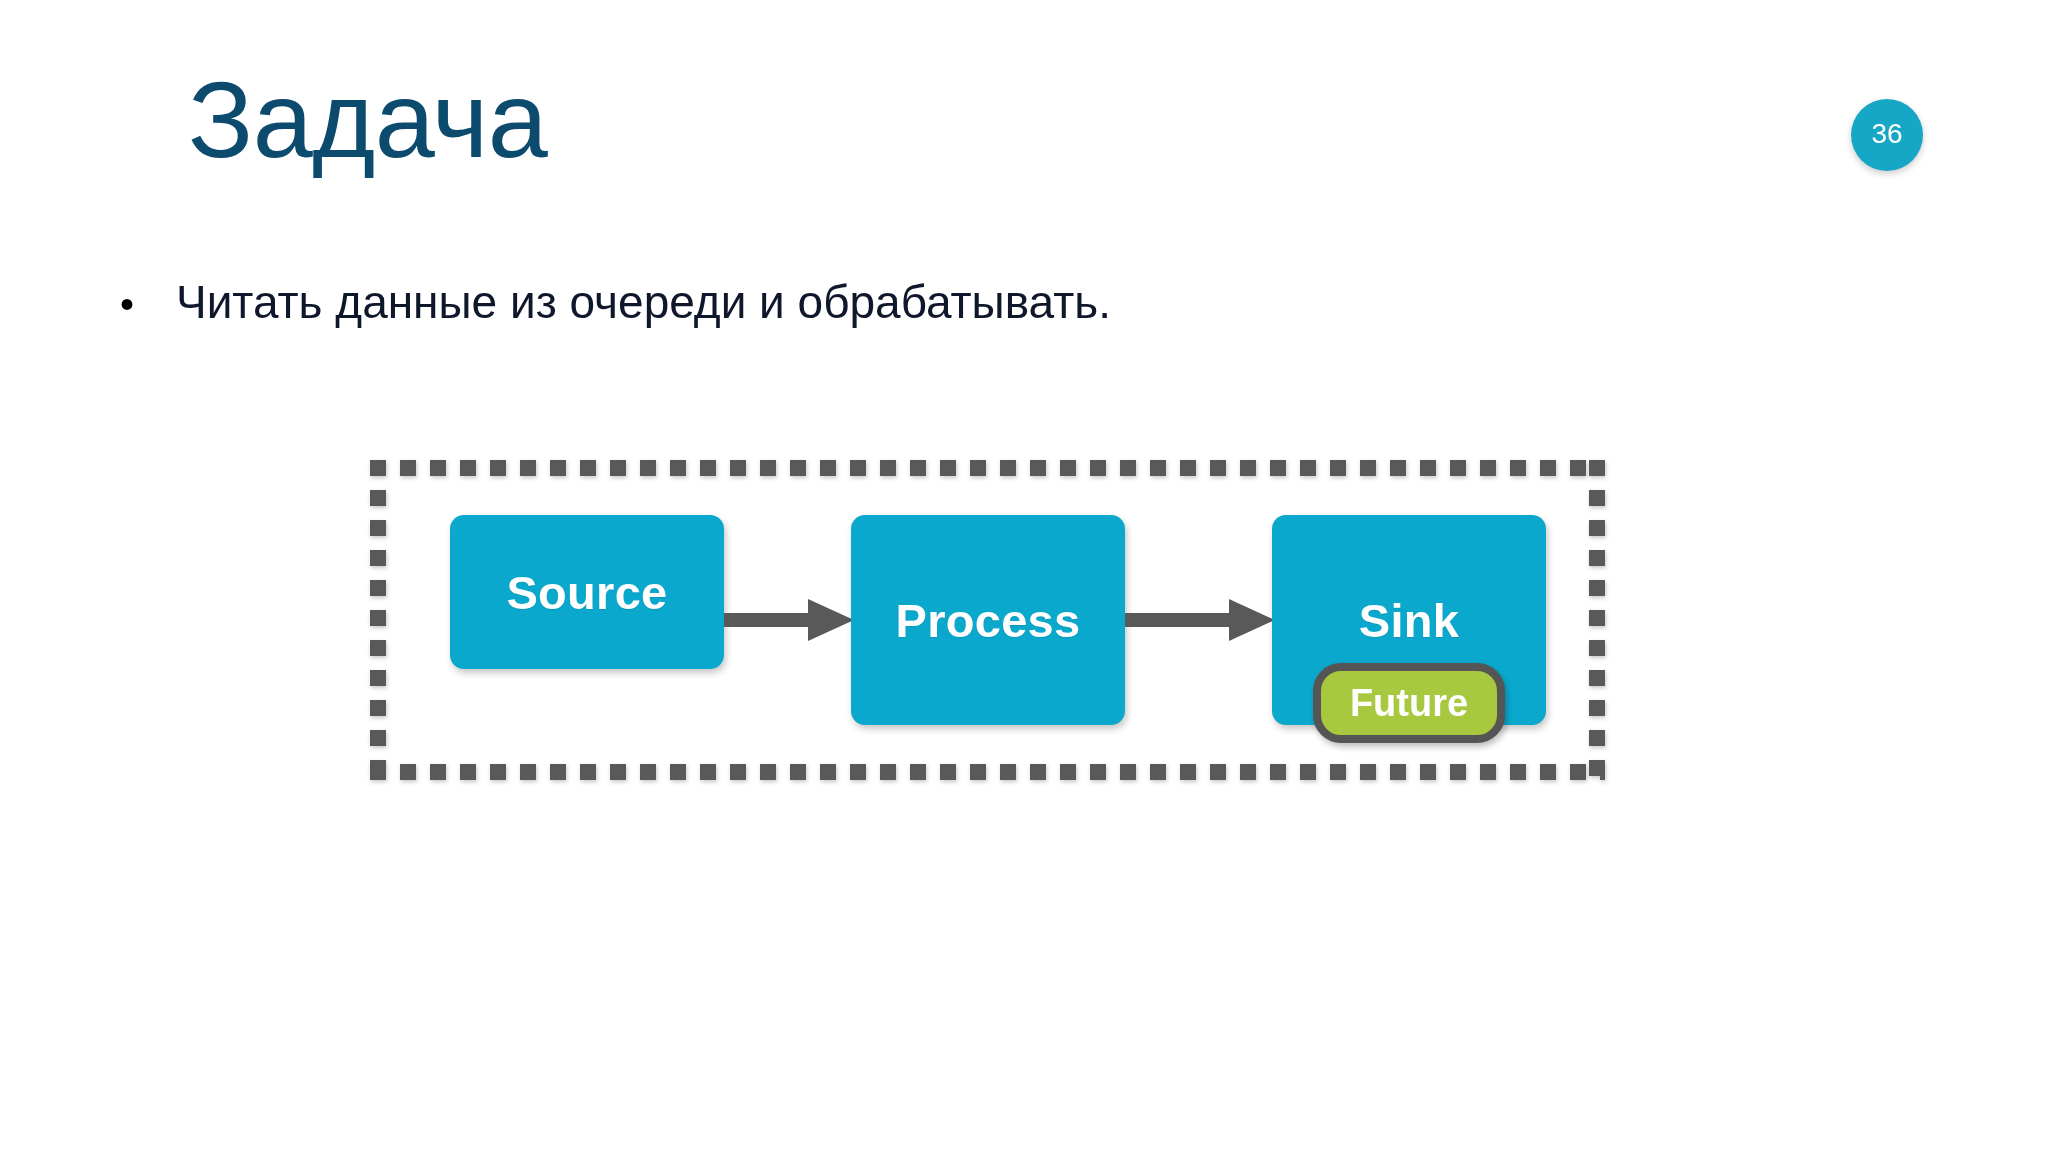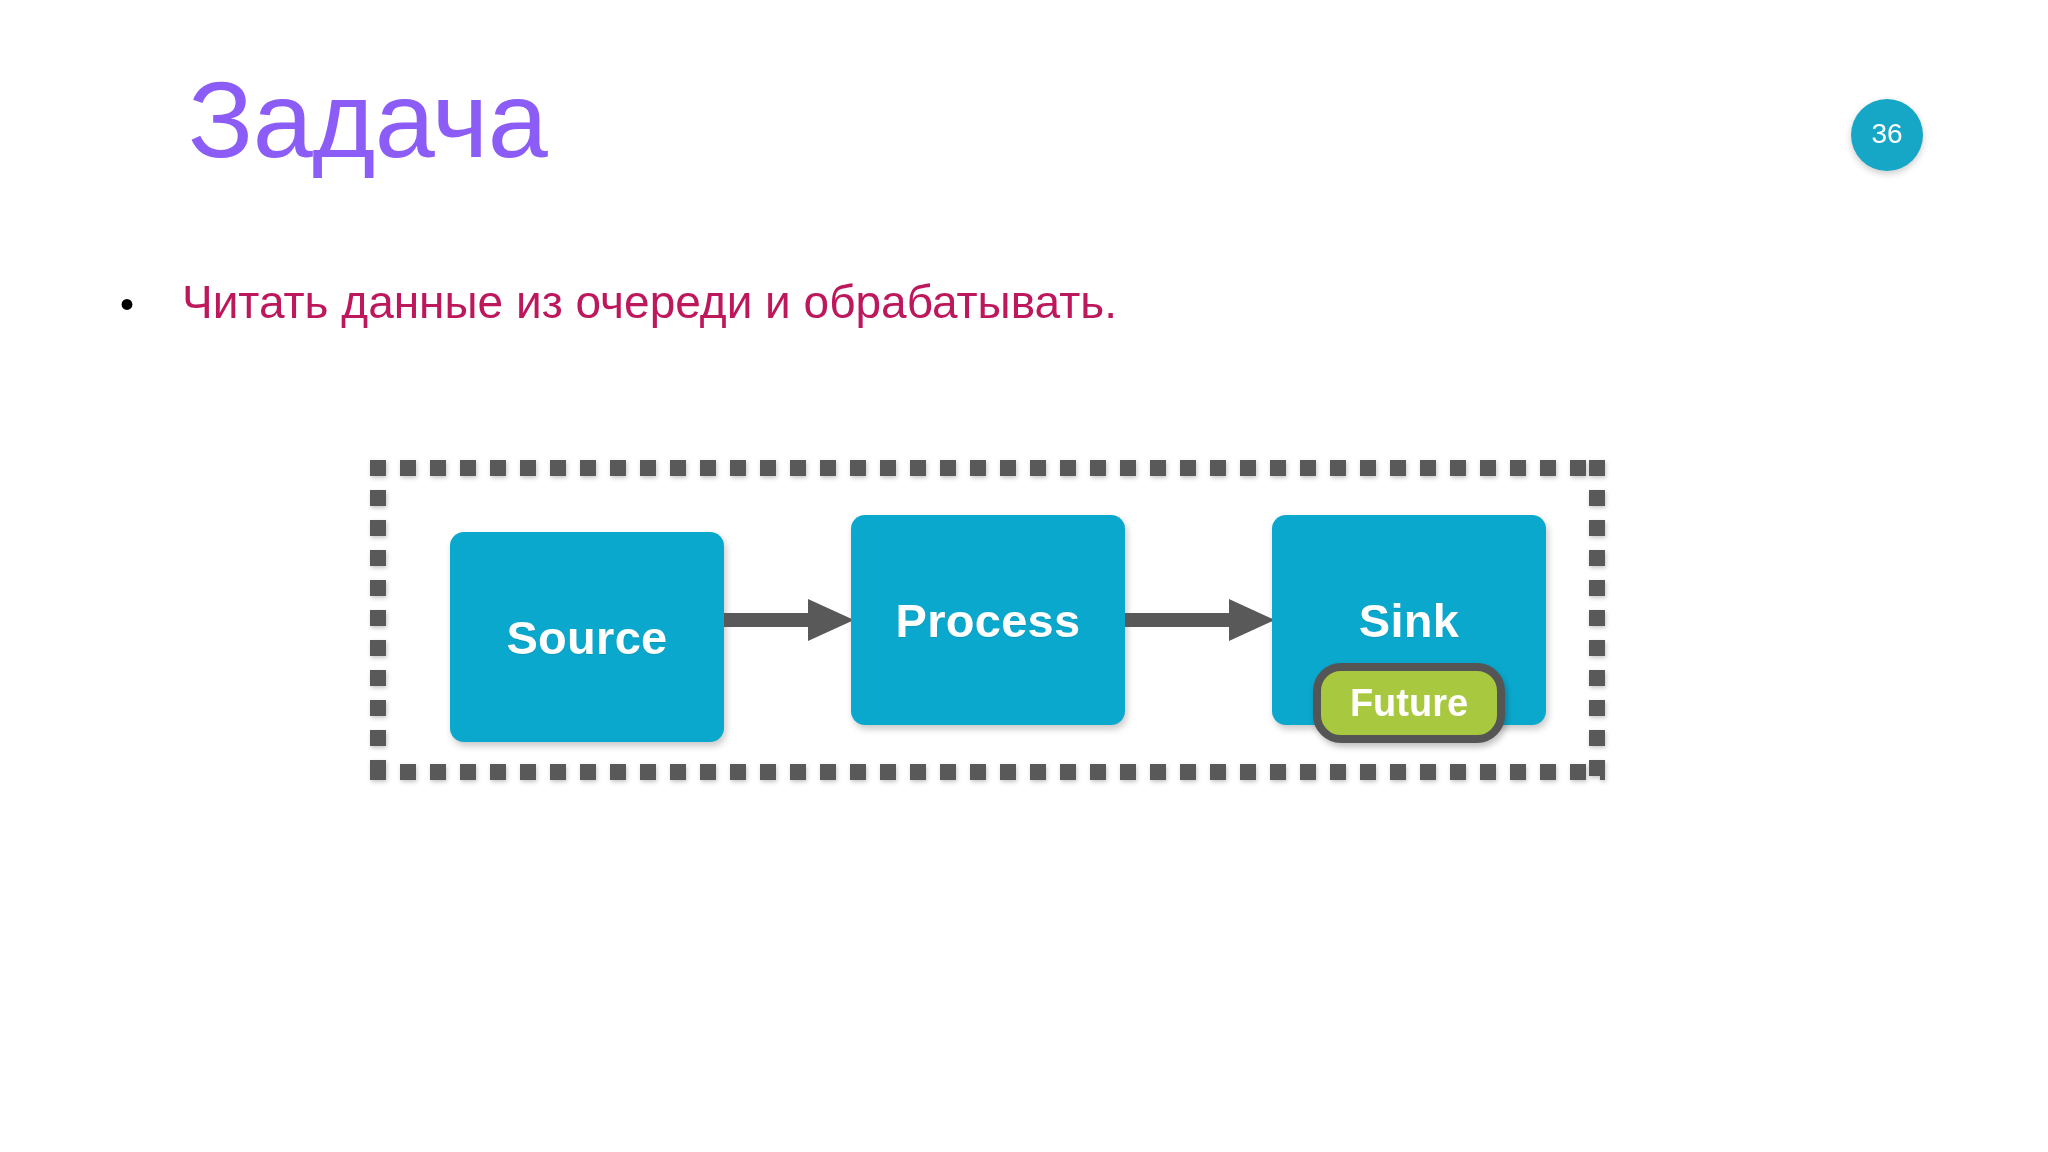--- a/index.html
+++ b/index.html
@@ -27,21 +27,21 @@
 
   
   .slide-title {
     position: absolute;
     left: 188px;
     top: 66px;
     font-family: "Liberation Sans", sans-serif;
     font-size: 108px;
     font-weight: 300;
     letter-spacing: -0.5px;
-    color: #8b5cf6;
+    color: #0c4a6e;
     line-height: 1.0;
     white-space: nowrap;
   }
 
   
   .page-badge {
     position: absolute;
     left: 1851px;
     top: 99px;
     width: 72px;
@@ -71,25 +71,25 @@
     align-items: baseline;
   }
   .bullet-dot {
     width: 36px;
     font-size: 40px;
     line-height: 1;
     color: #000000;
     flex: 0 0 auto;
   }
   .bullet-text {
-    margin-left: 26px;
+    margin-left: 20px;
     font-family: "Liberation Sans", sans-serif;
     font-size: 46px;
     font-weight: 400;
-    color: #be185d;
+    color: #0f172a;
     line-height: 1.15;
     white-space: nowrap;
   }
 
   
   .diagram {
     position: absolute;
     left: 370px;
     top: 460px;
     width: 1240px;
@@ -128,21 +128,21 @@
   .node-label {
     color: #ffffff;
     font-family: "Liberation Sans", sans-serif;
     font-size: 47px;
     font-weight: 700;
     line-height: 1;
     letter-spacing: 0.3px;
     text-shadow: 0 1px 1px rgba(0,0,0,0.10);
   }
 
-  #node-source { left: 80px;  top: 72px; width: 274px; height: 210px; }
+  #node-source { left: 80px;  top: 55px; width: 274px; height: 154px; }
   #node-process{ left: 481px; top: 55px; width: 274px; height: 210px; }
   #node-sink   { left: 902px; top: 55px; width: 274px; height: 210px; }
 
   
   .arrow {
     position: absolute;
     height: 46px;
     display: block;
   }
   #arrow-1 { left: 354px; top: 137px; width: 130px; }

